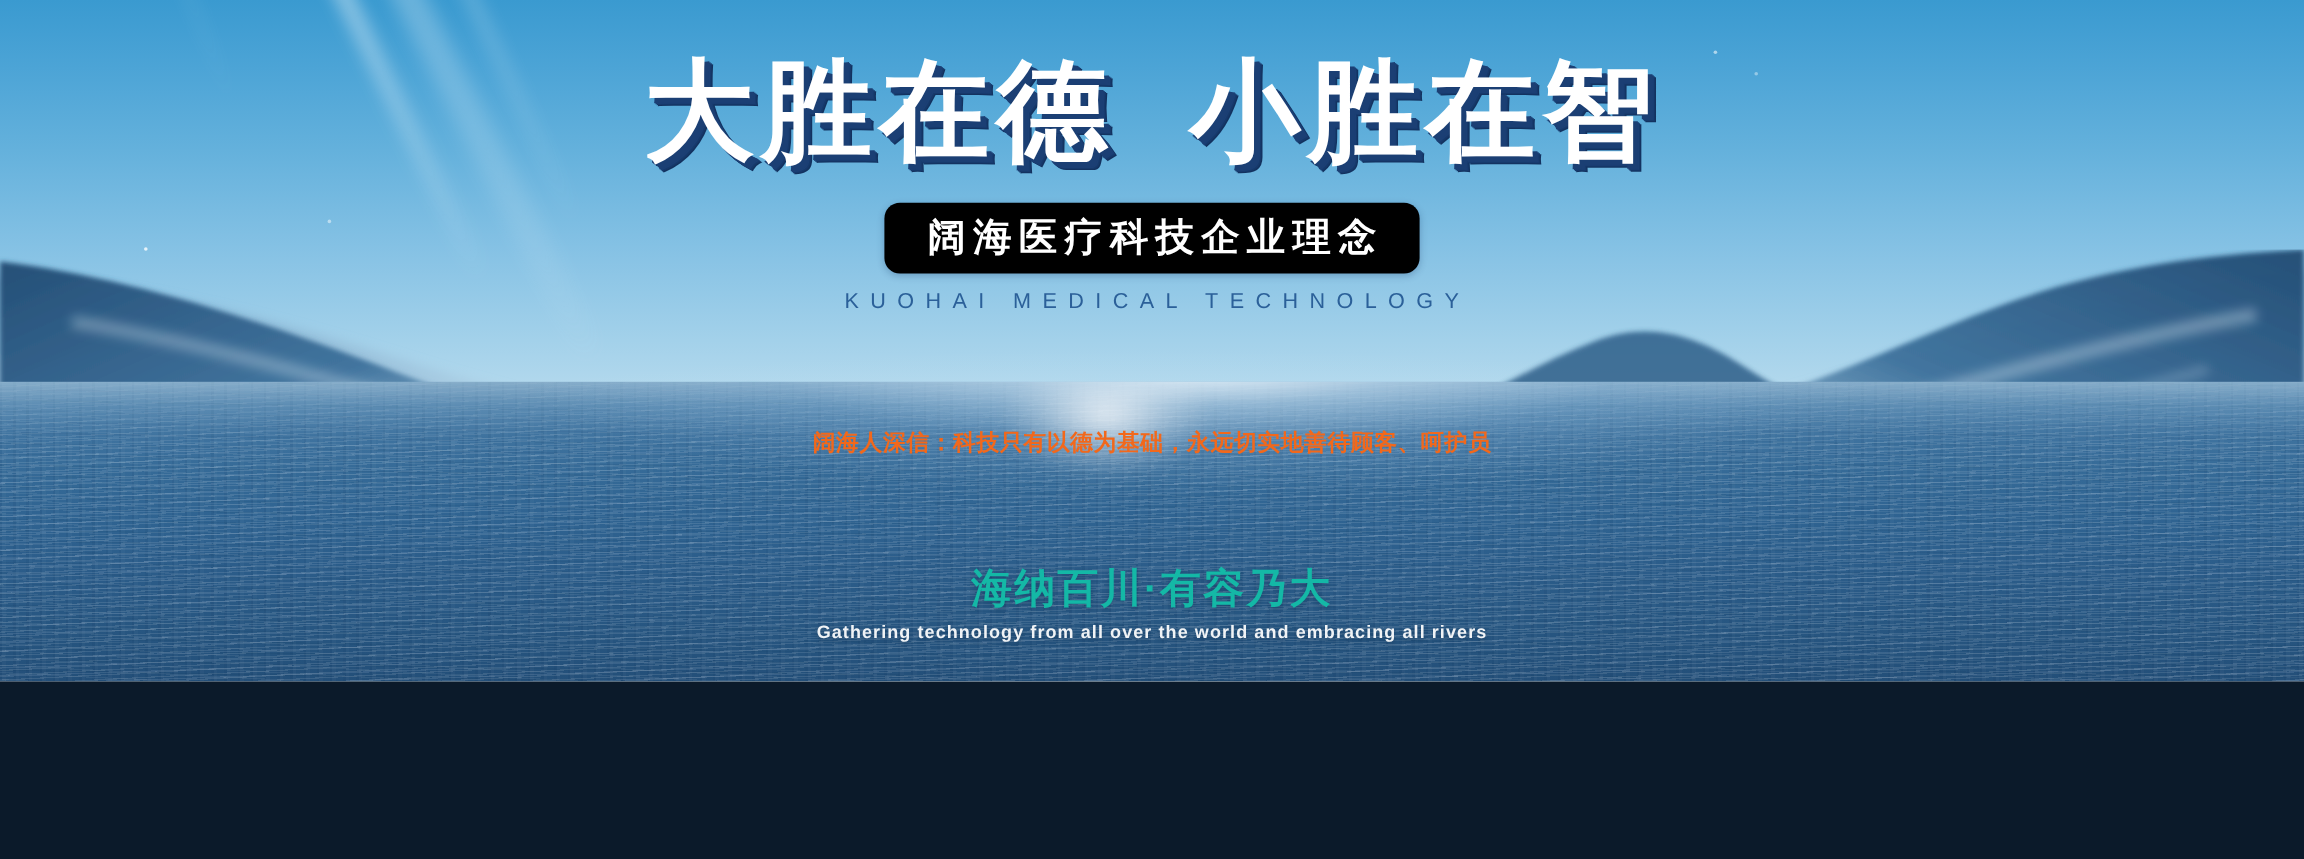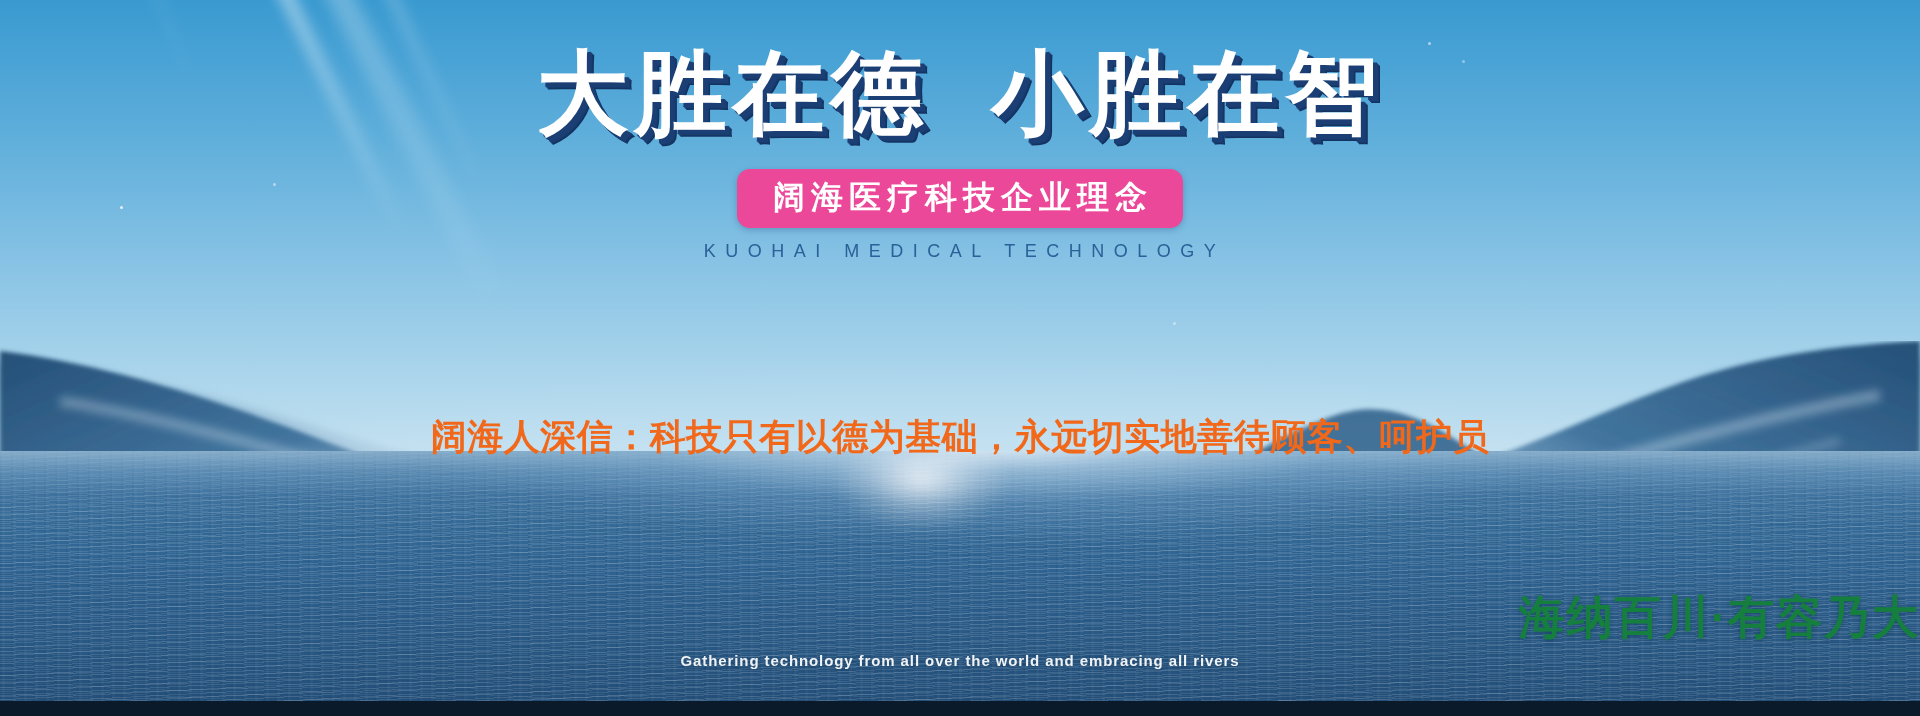--- a/index.html
+++ b/index.html
@@ -4,21 +4,21 @@
 <title>Kuohai Medical Technology Banner</title>
 <style>
   html, body {
     margin: 0;
     padding: 0;
     background: #0b1a2a;
   }
   .banner {
     position: relative;
     width: 1920px;
-    height: 701px;
+    height: 568px;
     overflow: hidden;
     font-family: "Liberation Sans", "DejaVu Sans", sans-serif;
     -webkit-font-smoothing: antialiased;
   }
 
   
   .sky {
     position: absolute;
     inset: 0;
     background:
@@ -166,21 +166,21 @@
     text-shadow:
        4px 4px 0 #1b3f74,
        5px 5px 0 #1b3f74,
        6px 6px 0 #16396b,
        7px 7px 0 #13325f;
     font-family: "Liberation Sans", "DejaVu Sans", sans-serif;
   }
 
   .badge {
     margin-top: 30px;
-    background: #ec4899;
+    background: #000000;
     border-radius: 13px;
     padding: 11px 30px 13px 30px;
     box-shadow: 0 2px 6px rgba(12,45,90,0.25);
   }
   .badge-text {
     color: #ffffff;
     font-size: 32px;
     font-weight: 700;
     letter-spacing: 6px;
     line-height: 1.1;
@@ -195,43 +195,42 @@
     font-weight: 400;
     letter-spacing: 9.5px;
     white-space: pre;
     text-indent: 9px;
   }
 
   .statement {
     margin-top: 33px;
     text-align: center;
     color: #f2681b;
-    font-size: 36px;
+    font-size: 19px;
     font-weight: 700;
     line-height: 1.58;
     letter-spacing: 0.5px;
     white-space: pre;
   }
 
   
   .footer {
     position: absolute;
     left: 0; right: 0;
     bottom: 32px;
     text-align: center;
   }
   .footer-cn {
-    color: #15803d;
-    font-size: 46px;
+    color: #14b8a6;
+    font-size: 34px;
     font-weight: 700;
     letter-spacing: 2px;
     line-height: 1.1;
     white-space: pre;
     text-shadow: 0 1px 5px rgba(14,44,76,0.45);
-    text-align: right;
   }
   .footer-en {
     margin-top: 9px;
     color: rgba(255,255,255,0.93);
     font-size: 15px;
     font-weight: 700;
     letter-spacing: 0.9px;
     white-space: pre;
     text-shadow: 0 1px 4px rgba(14,44,76,0.5);
   }

